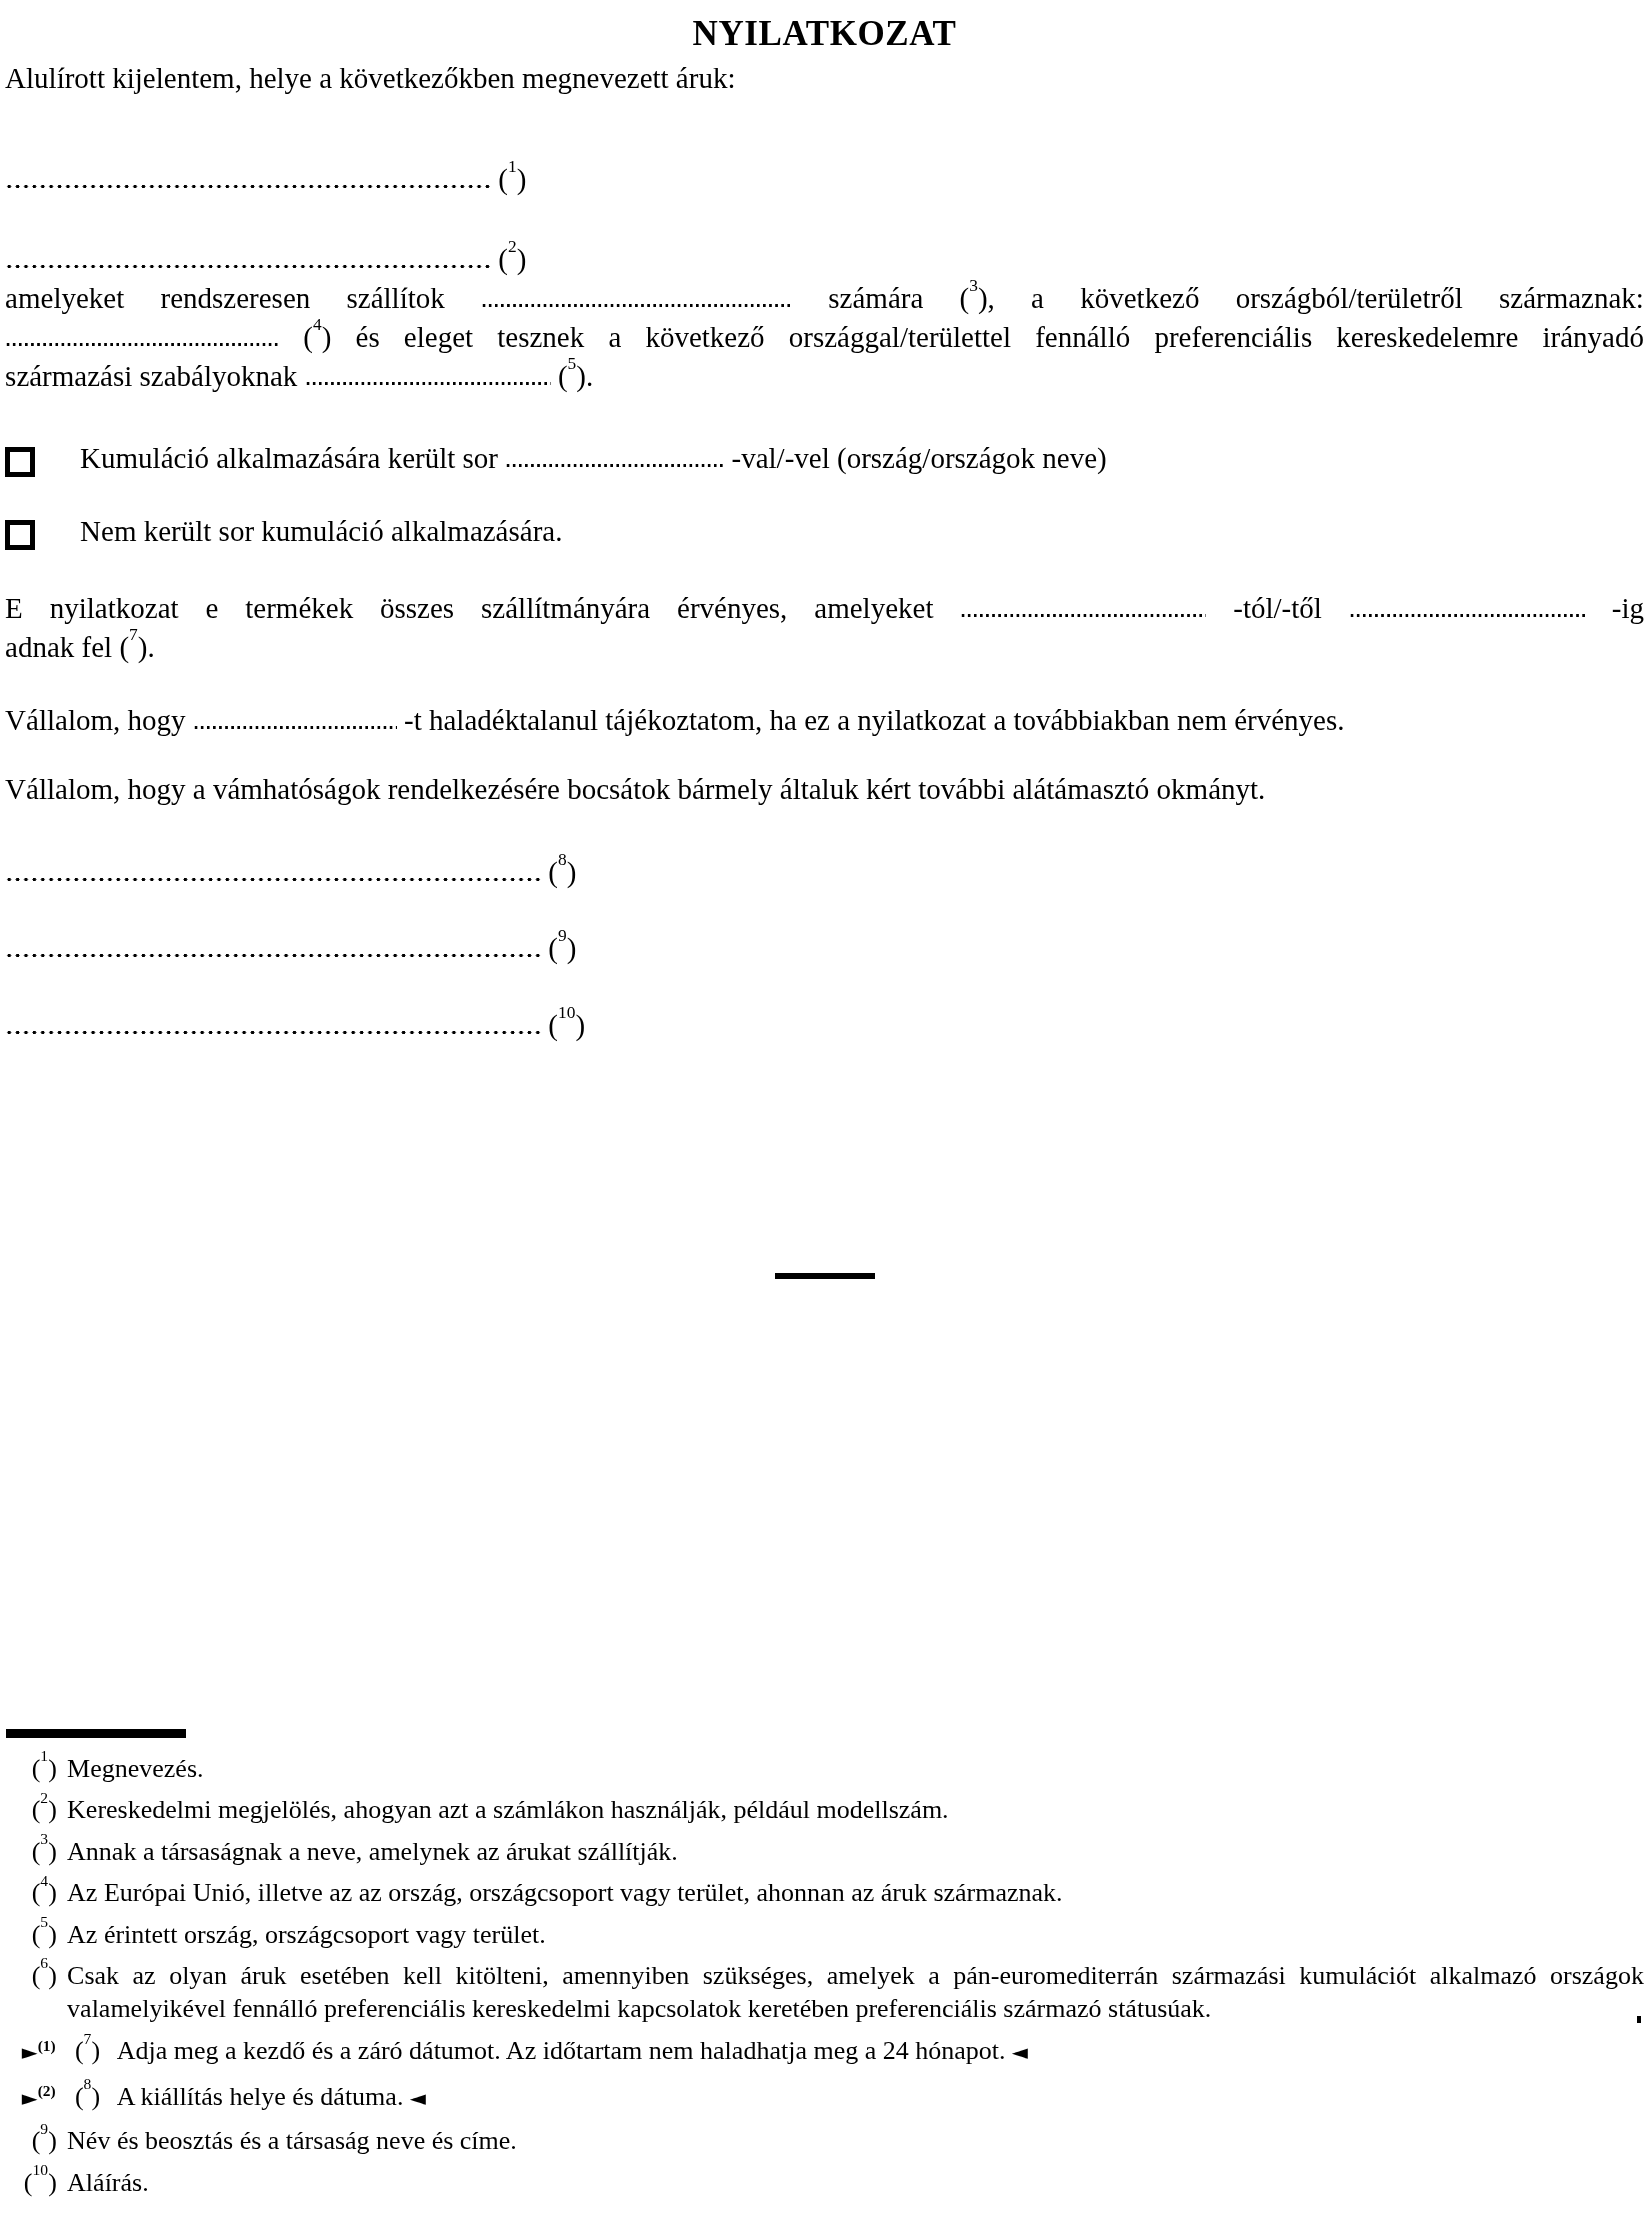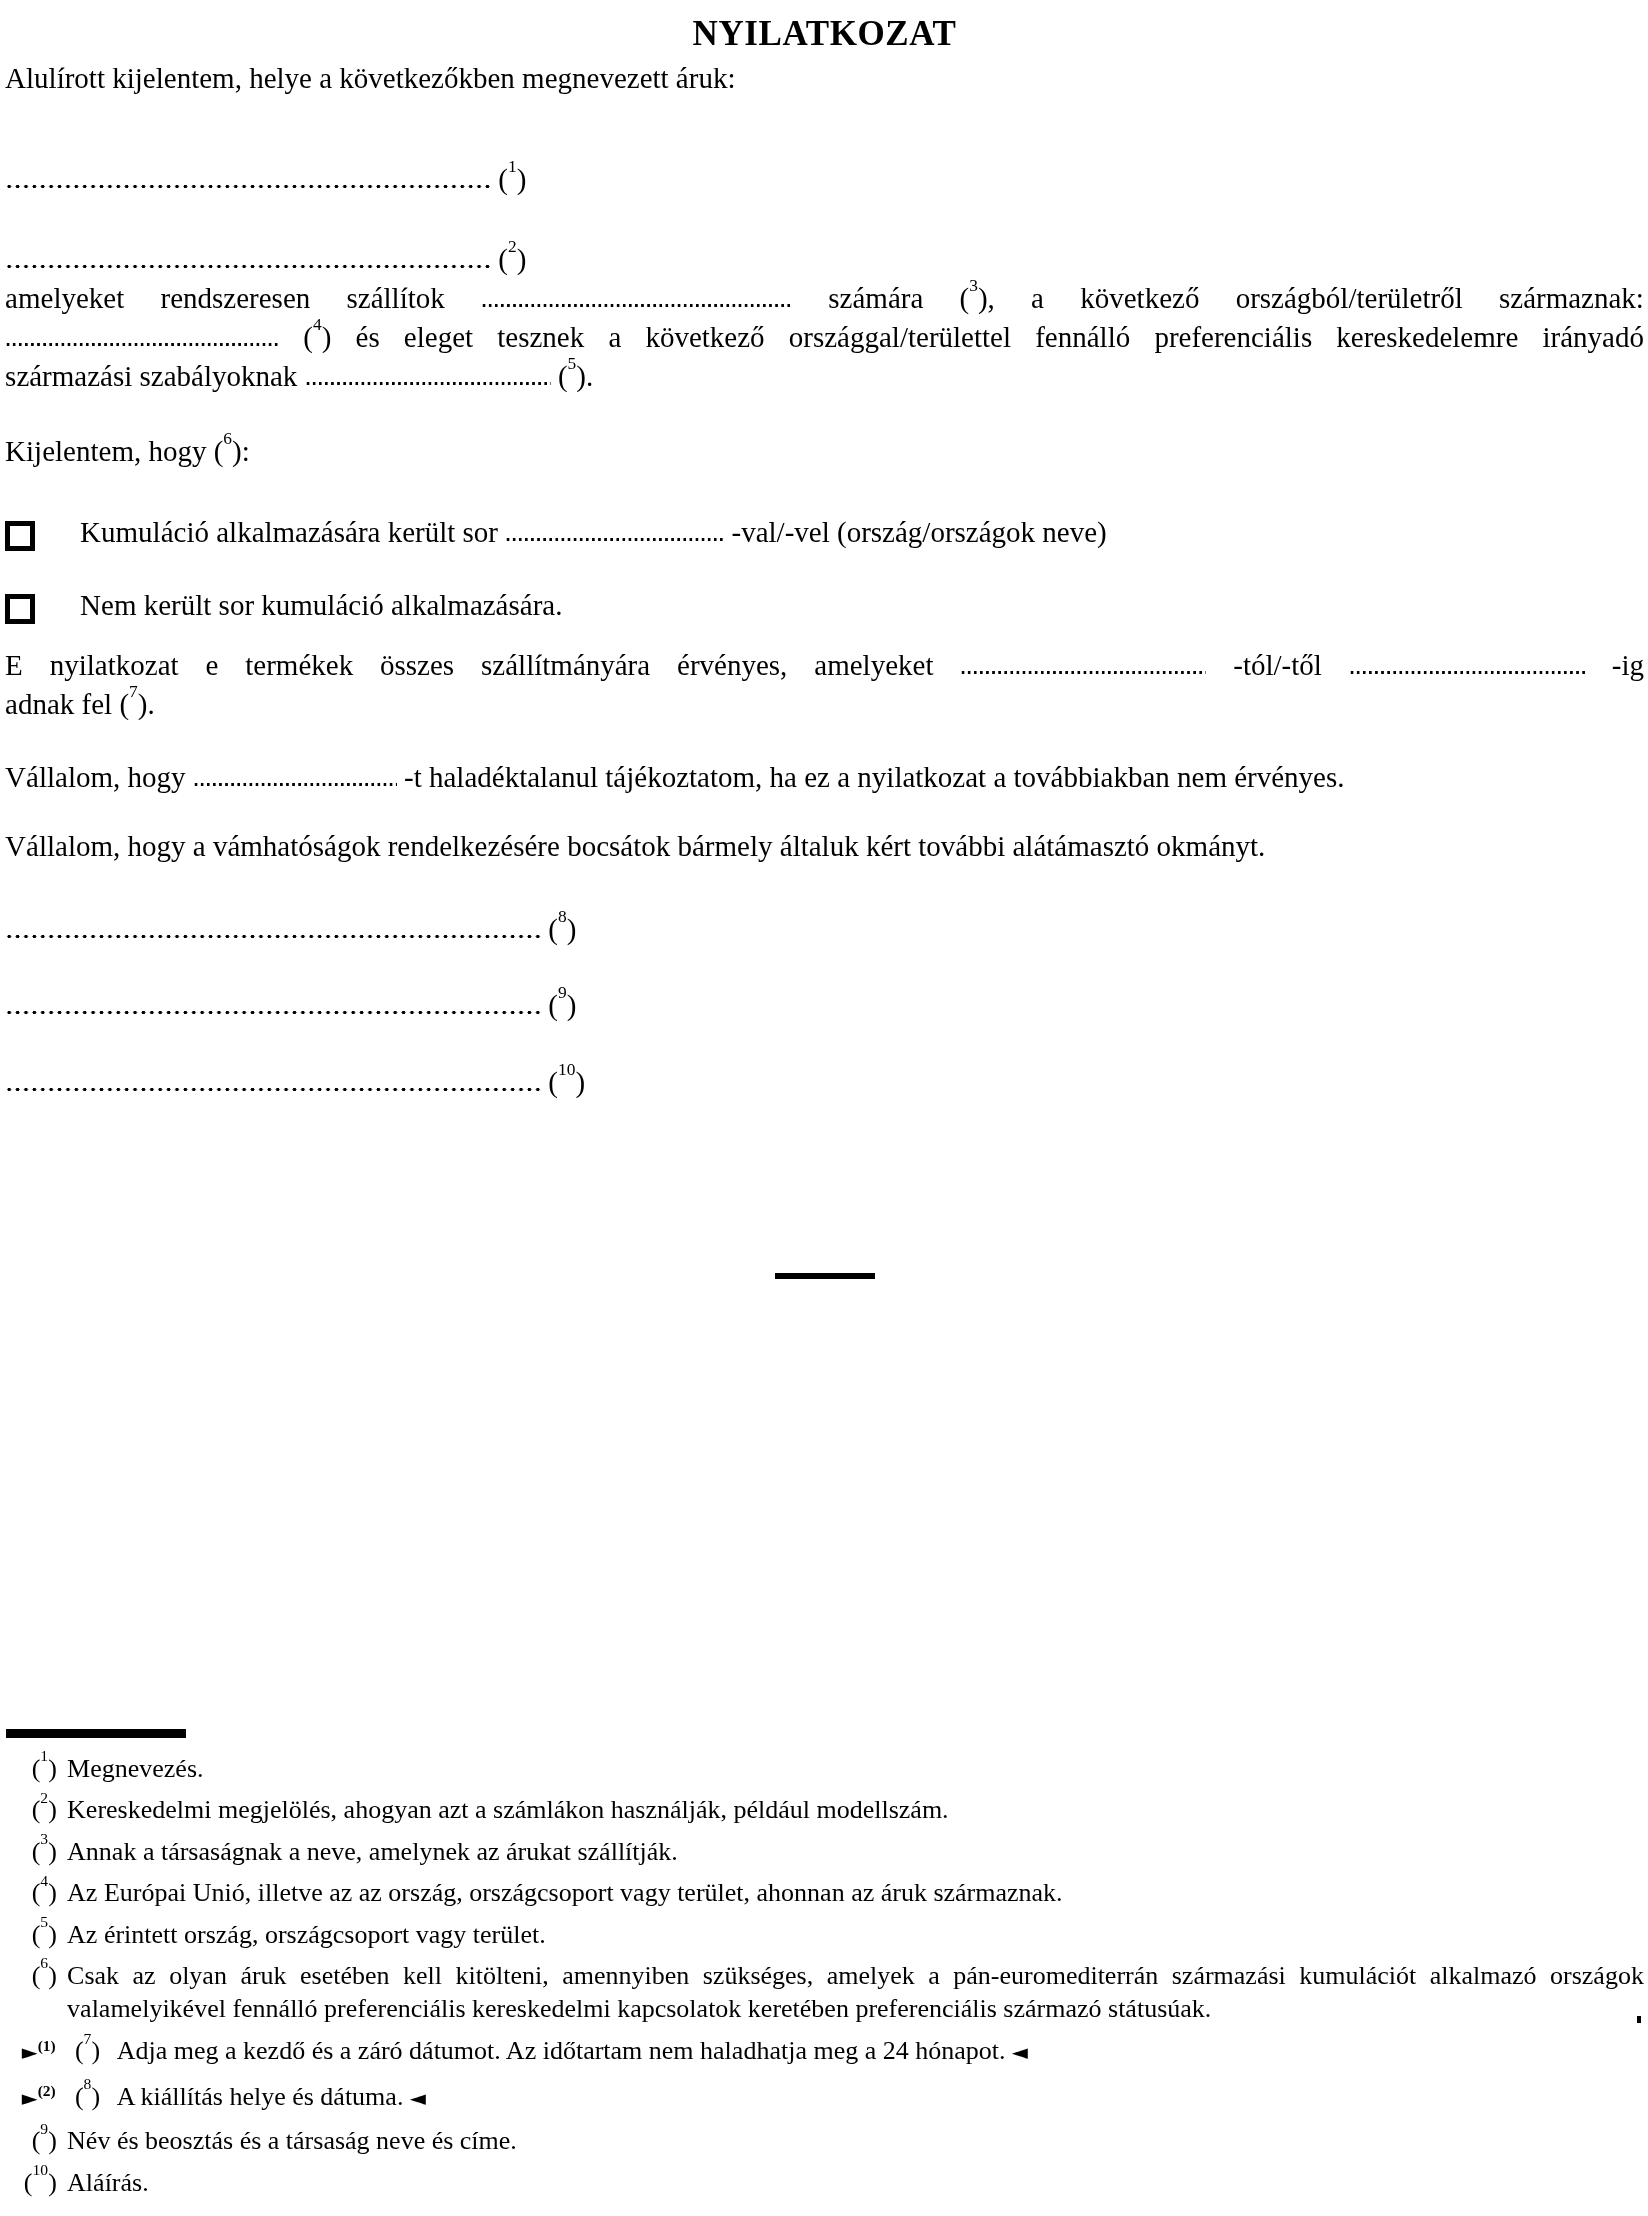--- a/index.html
+++ b/index.html
@@ -42,21 +42,21 @@
   .opt2{margin-top:36px;}
   .cb{
     flex:0 0 auto;
     width:30px;height:30px;
     border:5.8px solid #000;
     box-sizing:border-box;
     margin-top:4.5px;
     background:#fff;
   }
   .optlabel{margin-left:45px;}
-  .validity{margin-top:22px;}
+  .validity{margin-top:39px;}
   .und1{margin-top:35px;line-height:37px;}
   .und2{margin-top:32px;line-height:37px;}
   
   .dl,.ds{display:inline-block;vertical-align:baseline;}
   .dl{
     height:6.4px;
     background-image:radial-gradient(circle 1.9px at 50% 60%, #000 97%, rgba(0,0,0,0) 100%);
     background-size:8.4px 6.4px;
     background-repeat:repeat-x;
     background-position:left bottom;
@@ -132,21 +132,20 @@
   <div class="blank b1"><span class="dl" style="width:486px"></span> <span class="fnref"><span>(</span><sup>1</sup><span>)</span></span></div>
 
   <div class="blank b2"><span class="dl" style="width:486px"></span> <span class="fnref"><span>(</span><sup>2</sup><span>)</span></span></div>
 
   <div class="supply">
     <div class="jline"><span>amelyeket rendszeresen szállítok</span> <span class="ds" style="width:311px"></span> <span>számára</span> <span class="fnref"><span>(</span><sup>3</sup><span>)</span></span><span>, a következő országból/területről származnak:</span></div>
     <div class="jline"><span class="ds" style="width:274px"></span> <span class="fnref"><span>(</span><sup>4</sup><span>)</span></span> <span>és eleget tesznek a következő országgal/területtel fennálló preferenciális kereskedelemre irányadó</span></div>
     <div class="nline"><span>származási szabályoknak</span> <span class="ds" style="width:246px"></span> <span class="fnref"><span>(</span><sup>5</sup><span>)</span></span><span>.</span></div>
   </div>
 
-  <div class="declare"><span>Kijelentem, hogy</span> <span class="fnref"><span>(</span><sup>6</sup><span>)</span></span><span>:</span></div>
 
   <div class="opt opt1">
     <span class="cb"></span>
     <span class="optlabel"><span>Kumuláció alkalmazására került sor</span> <span class="ds" style="width:219px"></span> <span>-val/-vel (ország/országok neve)</span></span>
   </div>
 
   <div class="opt opt2">
     <span class="cb"></span>
     <span class="optlabel">Nem került sor kumuláció alkalmazására.</span>
   </div>

